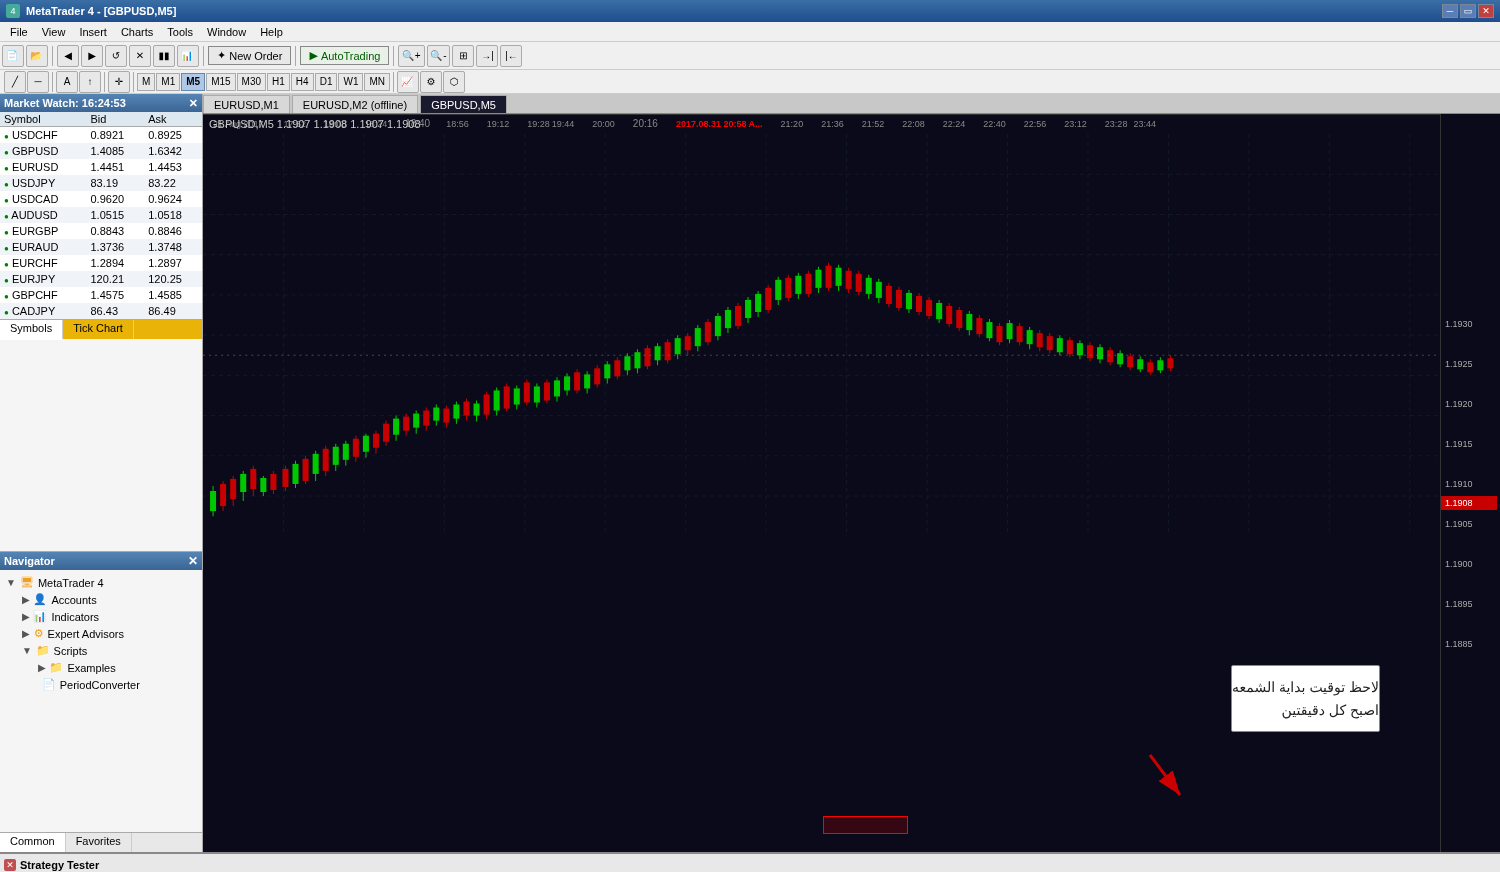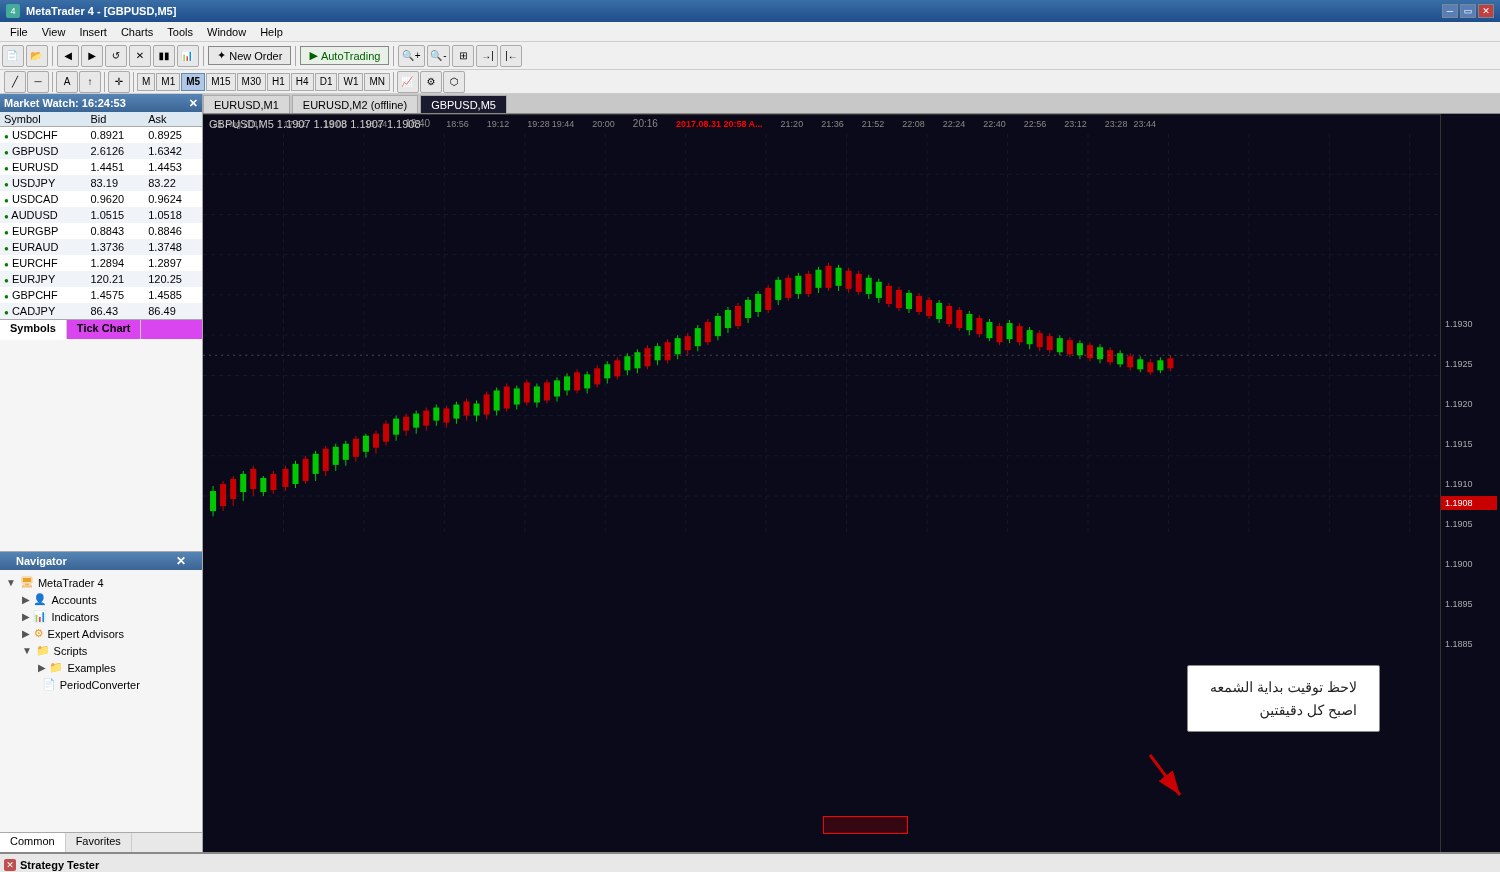--- a/index.html
+++ b/index.html
@@ -143,23 +143,22 @@
       font-weight: normal;
     }
     .mw-table tbody tr { height: 16px; }
     .mw-table tbody tr:nth-child(even) { background: #f0f4f8; }
     .mw-table tbody tr:nth-child(odd) { background: #ffffff; }
     .mw-table td { padding: 1px 4px; }
 
     .mw-tabs {
       height: 20px;
       display: flex;
-      background: #d946ef;
+      background: #eab308;
       border-top: 1px solid #aaa;
-      font-weight: bold;
     }
     .mw-tab {
       padding: 2px 10px;
       font-size: 11px;
       cursor: pointer;
       border-right: 1px solid #ccc;
     }
     .mw-tab.active {
       background: white;
       border-bottom: 2px solid white;
@@ -170,21 +169,21 @@
     .navigator {
       height: 280px;
       overflow: hidden;
     }
     .nav-header {
       height: 18px;
       background: linear-gradient(to bottom, #5585b5, #3a6595);
       color: white;
       font-size: 11px;
       font-weight: bold;
-      padding: 2px 16px;
+      padding: 2px 4px;
       display: flex;
       align-items: center;
       justify-content: space-between;
     }
     .nav-close { cursor: pointer; font-size: 12px; }
     .nav-tree { padding: 4px 2px; font-size: 11px; }
     .nav-item { display: flex; align-items: center; gap: 4px; padding: 2px 4px; cursor: pointer; }
     .nav-indent { margin-left: 16px; }
     .nav-indent2 { margin-left: 32px; }
     .tree-icon { font-size: 10px; color: #555; }
@@ -277,21 +276,21 @@
       bottom: 18px;
     }
 
     
     .chart-tooltip {
       position: absolute;
       right: 120px;
       bottom: 120px;
       background: white;
       border: 1px solid #888;
-      padding: 10px 22px;
+      padding: 10px 0;
       font-size: 14px;
       color: #222;
       text-align: right;
       direction: rtl;
       line-height: 1.6;
       z-index: 20;
       border-radius: 2px;
     }
 
     
@@ -407,21 +406,21 @@
       USDCHF
     </td>
     <td>0.8921</td>
     <td>0.8925</td>
   </tr>
             <tr>
     <td>
       <span style="color:green; font-size:8px;">●</span>
       GBPUSD
     </td>
-    <td>2.6126</td>
+    <td>1.4085</td>
     <td>1.6342</td>
   </tr>
             <tr>
     <td>
       <span style="color:green; font-size:8px;">●</span>
       EURUSD
     </td>
     <td>1.4451</td>
     <td>1.4453</td>
   </tr>

